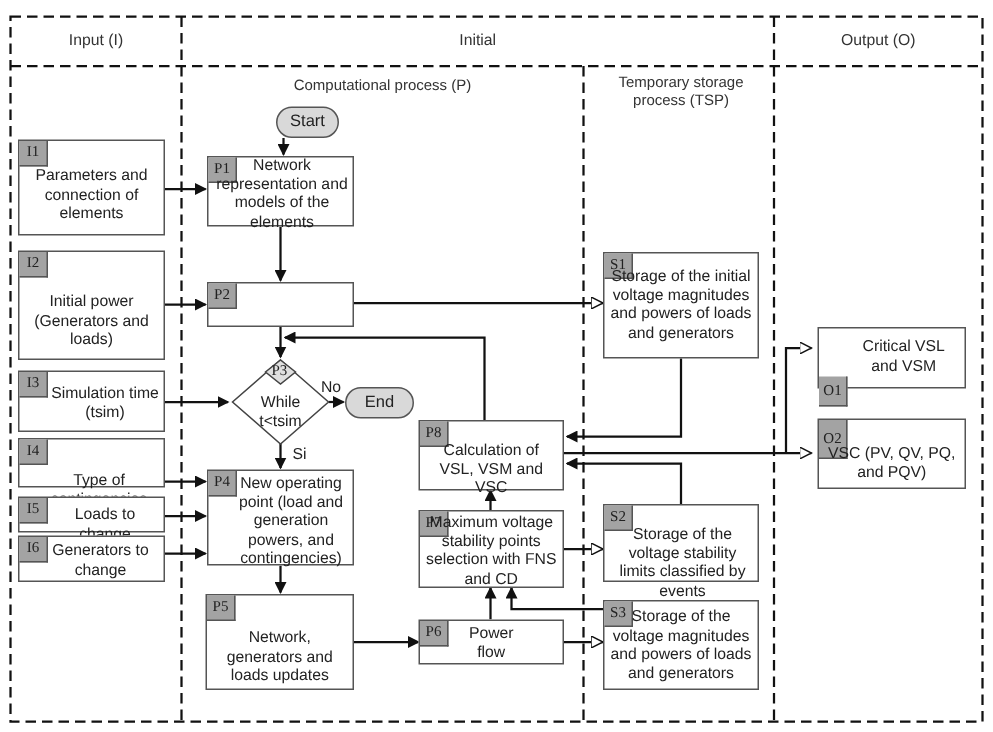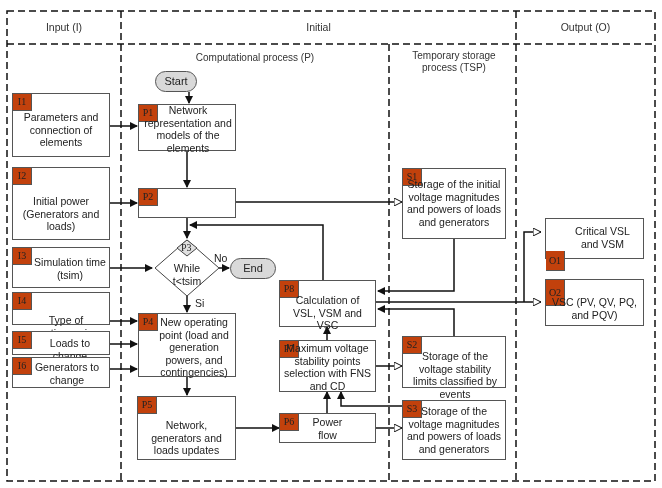--- a/index.html
+++ b/index.html
@@ -2,21 +2,21 @@
 <html><head>
 <meta charset="utf-8">
 <style>
   html, body { margin:0; padding:0; background:#ffffff; }
   body { width:662px; height:488px; position:relative; overflow:hidden;
          font-family:"Liberation Sans", sans-serif; color:#222; }
   svg { position:absolute; left:0; top:0; }
   .lane-title { position:absolute; font-size:10.5px; color:#333; text-align:center; }
   .sub-title { position:absolute; font-size:10px; color:#333; text-align:center; line-height:12px; }
   .box { position:absolute; border:1px solid #555; background:#fff; box-sizing:border-box; }
-  .tag { position:absolute; left:0; top:0; width:19px; height:17px; background:#c2410c;
+  .tag { position:absolute; left:0; top:0; width:19px; height:17px; background:#a3a3a3;
          border-right:1px solid #555; border-bottom:1px solid #555; box-sizing:border-box;
          font-family:"Liberation Serif", serif; font-size:10px; text-align:center; line-height:16px; color:#222; }
   .txt { position:absolute; font-size:10.5px; text-align:center; line-height:12.5px; color:#222; }
   .term { position:absolute; border:1px solid #555; background:#d9d9d9; border-radius:12px;
           box-sizing:border-box; font-size:11px; text-align:center; color:#222; }
   .lbl { position:absolute; font-size:10.5px; color:#222; }
 </style>
 </head>
 <body>
 
@@ -87,21 +87,21 @@
   <polygon points="187,240 219,268 187,296 155,268" fill="#fff" stroke="#444" stroke-width="1"></polygon>
   <polygon points="187,240 197,248 187,256 177,248" fill="#e0e0e0" stroke="#444" stroke-width="1"></polygon>
 </svg>
 
 <div class="lane-title" style="left:7px;top:21px;width:114px;">Input (I)</div>
 <div class="lane-title" style="left:121px;top:21px;width:395px;">Initial</div>
 <div class="lane-title" style="left:516px;top:21px;width:139px;">Output (O)</div>
 <div class="sub-title" style="left:160px;top:52px;width:190px;">Computational process (P)</div>
 <div class="sub-title" style="left:400px;top:50px;width:108px;">Temporary storage process (TSP)</div>
 
-<div class="term" style="left:155px;top:71px;width:42px;height:21px;line-height:19px;">Start</div>
+<div class="term" style="left:184px;top:71px;width:42px;height:21px;line-height:19px;">Start</div>
 <div class="term" style="left:230px;top:258px;width:46px;height:21px;line-height:19px;">End</div>
 
 <div class="box" style="left:12px;top:93px;width:98px;height:64px;">
   <div class="tag">I1</div>
   <div class="txt" style="left:2px;right:2px;top:17px;">Parameters and connection of elements</div>
 </div>
 <div class="box" style="left:12px;top:167px;width:98px;height:73px;">
   <div class="tag">I2</div>
   <div class="txt" style="left:2px;right:2px;top:27px;">Initial power (Generators and loads)</div>
 </div>

